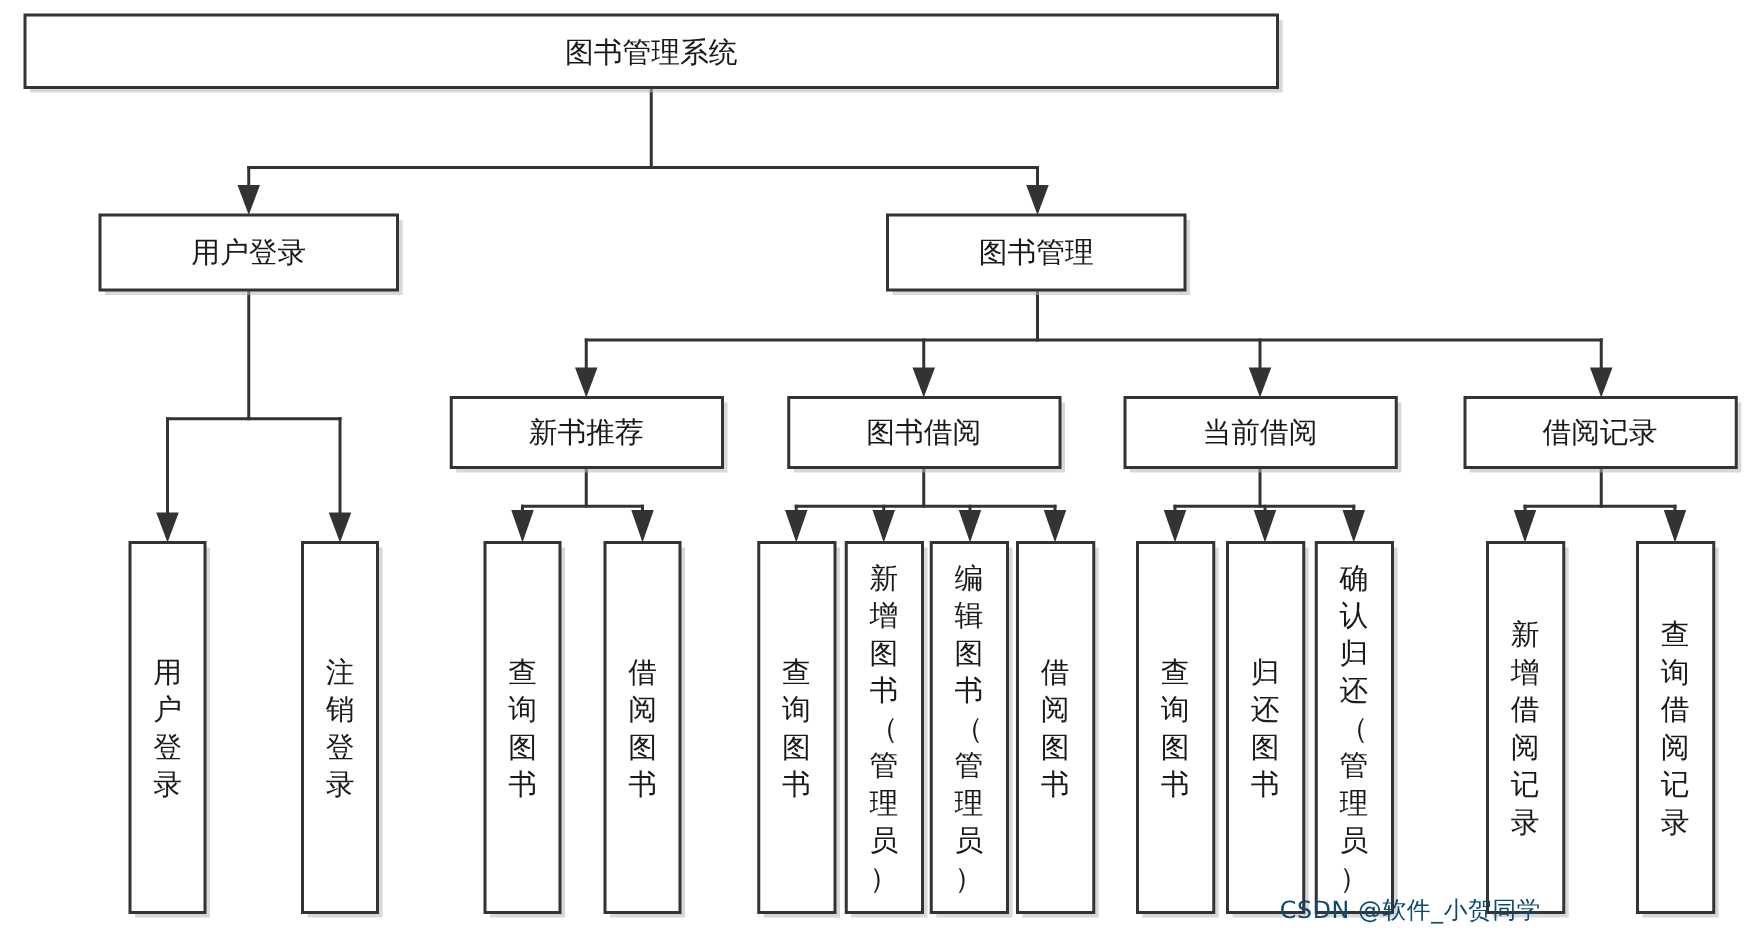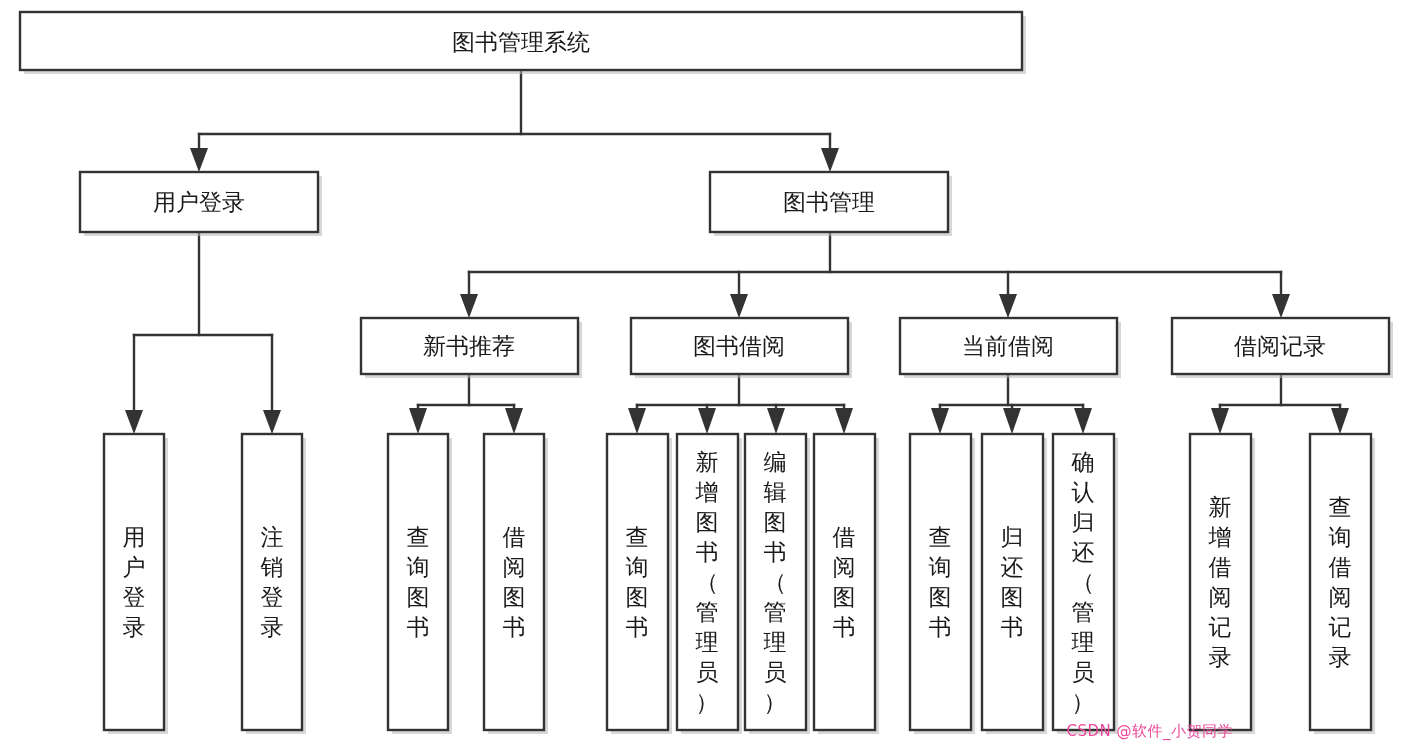--- a/index.html
+++ b/index.html
@@ -53,22 +53,22 @@
     font-family: "DejaVu Sans", "Liberation Sans", sans-serif;
     fill: #1a1a1a;
     font-size: 23px;
     text-anchor: middle;
   }
   .watermark-text {
     position: absolute;
     right: 8px;
     bottom: 6px;
     font-family: "DejaVu Sans", "Liberation Sans", sans-serif;
-    font-size: 15px;
-    color: #ec4899;
+    font-size: 19px;
+    color: #0c4a6e;
     white-space: nowrap;
     letter-spacing: 0.5px;
     pointer-events: none;
     margin-left: 36px;
   }
 </style>
 </head>
 <body>
 
 <div id="diagram-root">

